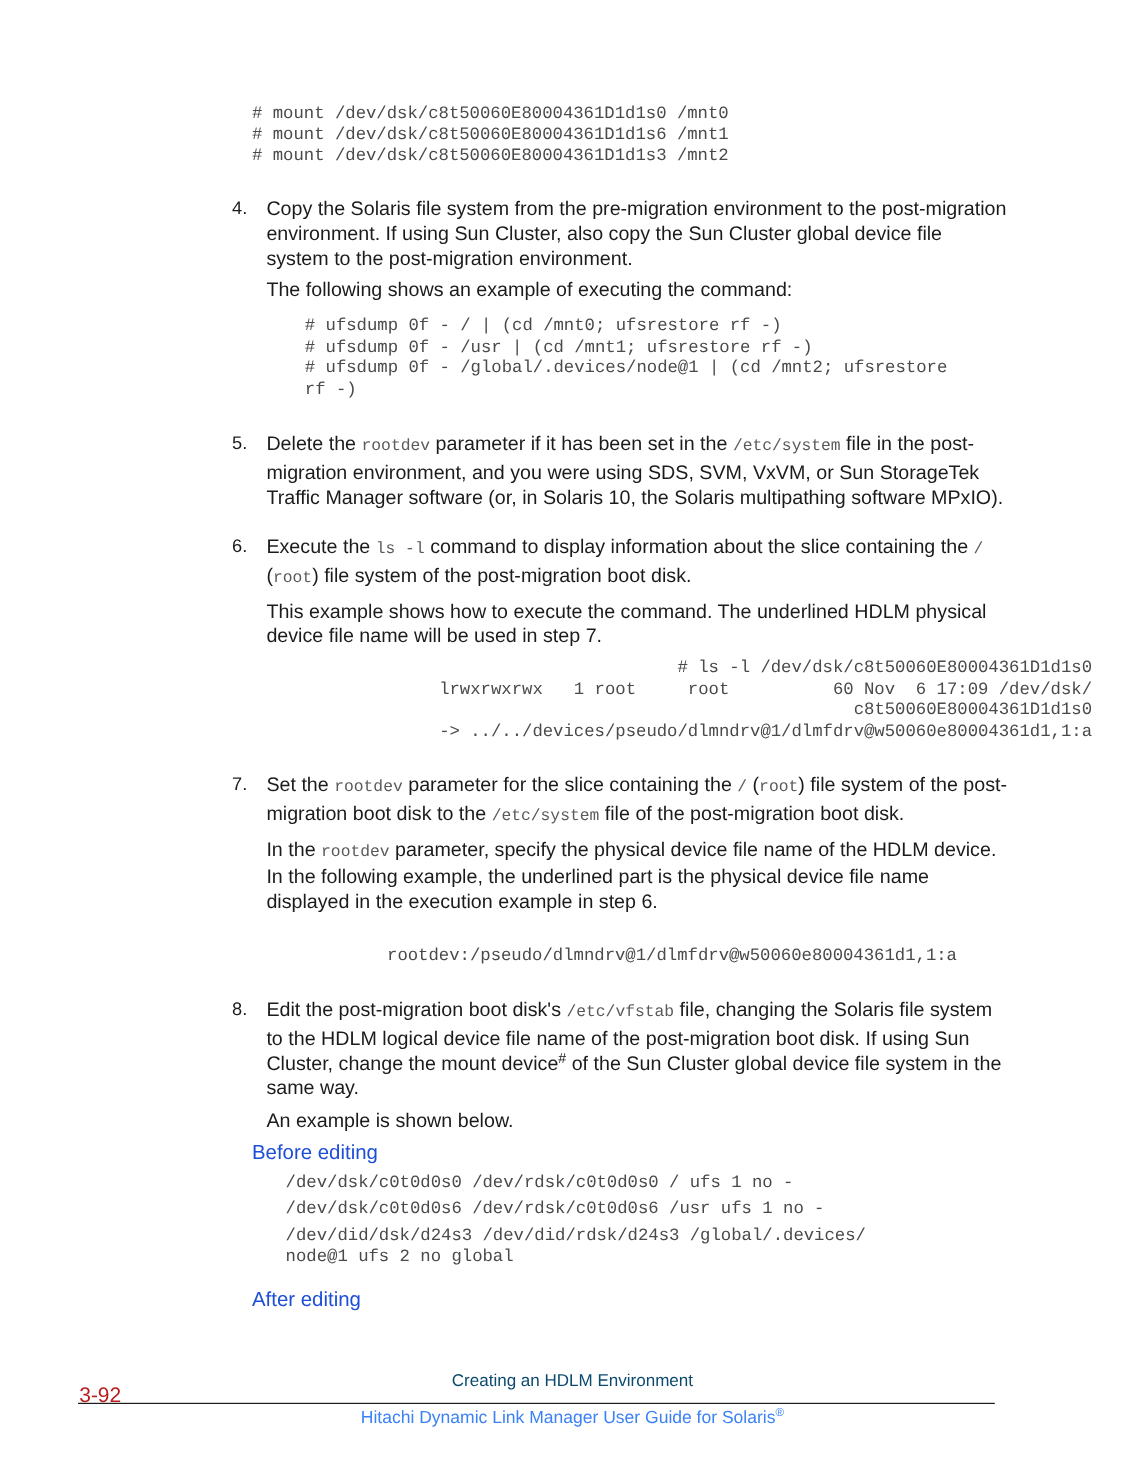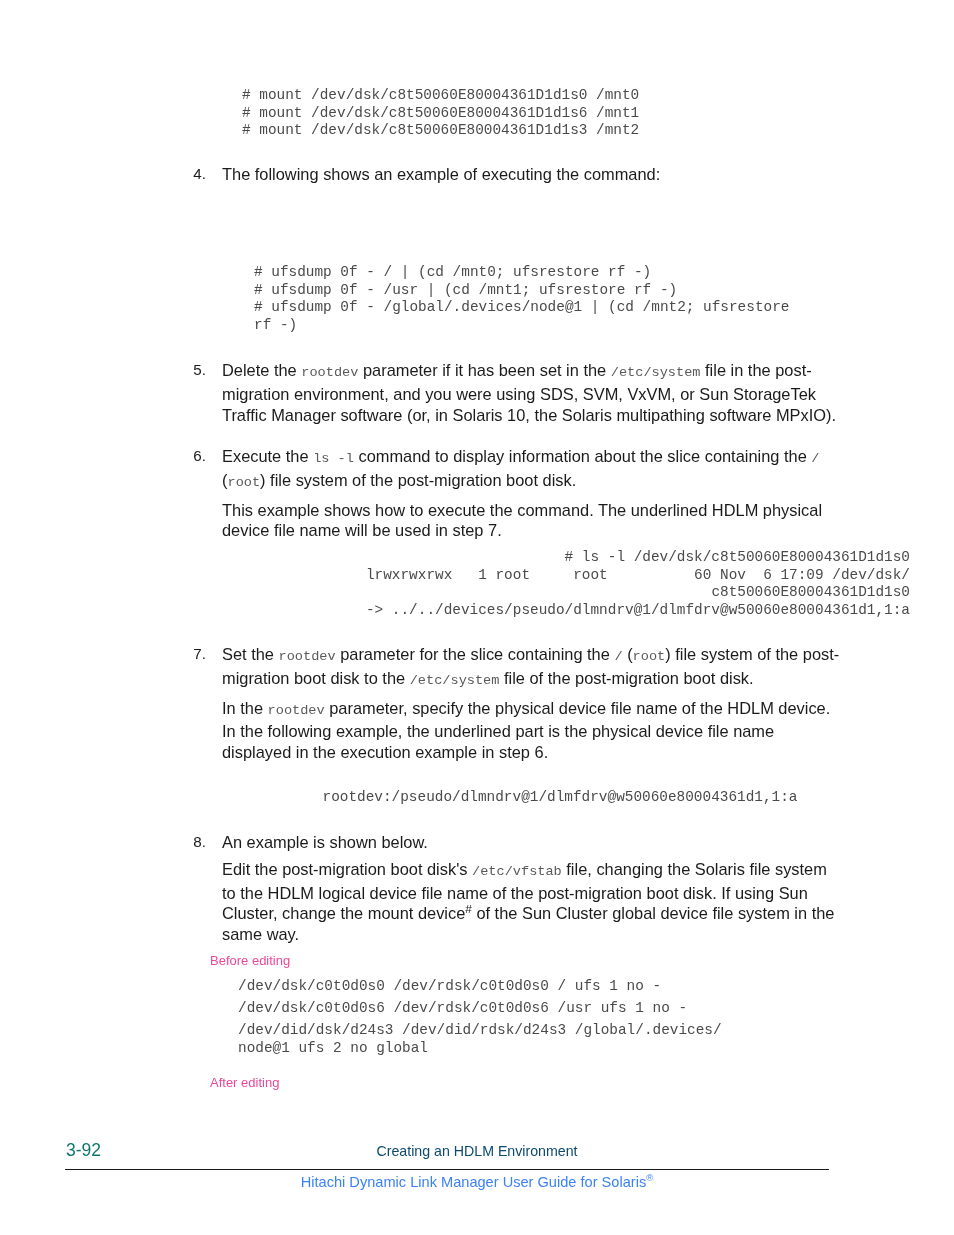--- a/index.html
+++ b/index.html
@@ -54,23 +54,23 @@
   .step-body {
     margin-left: 42px;
   }
   .para {
     font-size: 16.4px;
     line-height: 20.8px;
   }
   .para + .para { margin-top: 6px; }
 
   .sublabel {
-    font-size: 13px;
+    font-size: 17px;
     line-height: 20.8px;
-    color: #ec4899;
+    color: #1d4ed8;
   }
 
   sup.hash {
     font-size: 0.72em;
     vertical-align: super;
     line-height: 0;
   }
   sup.reg {
     font-size: 0.66em;
     vertical-align: super;
@@ -84,23 +84,23 @@
     top: 1140px;
     width: 954px;
   }
   .footer-row {
     position: relative;
     height: 28px;
   }
   .folio {
     position: absolute;
     left: 66px;
-    top: 0;
+    top: 12px;
     font-size: 17.5px;
-    color: #0f766e;
+    color: #b91c1c;
   }
   .running-head {
     position: absolute;
     left: 0;
     top: 3px;
     width: 954px;
     text-align: center;
     font-size: 14.2px;
     color: #0c4a6e;
   }
@@ -120,27 +120,28 @@
     text-align: center;
     font-size: 14.6px;
     color: #3b82f6;
   }
 </style>
 </head>
 <body>
 
 <div id="page">
 
-  <div class="code" style="position:absolute; left:210px; top:87px; width:700px;margin-left:32px;"># mount /dev/dsk/c8t50060E80004361D1d1s0 /mnt0
+  <div class="code" style="position:absolute; left:210px; top:87px; width:700px;"># mount /dev/dsk/c8t50060E80004361D1d1s0 /mnt0
 # mount /dev/dsk/c8t50060E80004361D1d1s6 /mnt1
 # mount /dev/dsk/c8t50060E80004361D1d1s3 /mnt2</div>
 
   <div class="step" style="position:absolute; left:180px; top:164px; width:660px;">
     <div class="step-num">4.</div>
     <div class="step-body">
+      <div class="para">Copy the Solaris file system from the pre-migration environment to the post-migration environment. If using Sun Cluster, also copy the Sun Cluster global device file system to the post-migration environment.</div>
       <div class="para">The following shows an example of executing the command:</div>
     </div>
   </div>
 
   <div class="code" style="position:absolute; left:210px; top:264px; width:700px;margin-left:44px;"># ufsdump 0f - / | (cd /mnt0; ufsrestore rf -)
 # ufsdump 0f - /usr | (cd /mnt1; ufsrestore rf -)
 # ufsdump 0f - /global/.devices/node@1 | (cd /mnt2; ufsrestore
 rf -)</div>
 
   <div class="step" style="position:absolute; left:180px; top:360px; width:665px;">
@@ -169,22 +170,22 @@
       <div class="para"><span>Set the </span><span class="mono">rootdev</span><span> parameter for the slice containing the </span><span class="mono">/</span><span> (</span><span class="mono">root</span><span>) file system of the post-migration boot disk to the </span><span class="mono">/etc/system</span><span> file of the post-migration boot disk.</span></div>
       <div class="para"><span>In the </span><span class="mono">rootdev</span><span> parameter, specify the physical device file name of the HDLM device. In the following example, the underlined part is the physical device file name displayed in the execution example in step 6.</span></div>
     </div>
   </div>
 
   <div class="code" style="position:absolute; left:210px; top:789px; width:700px;text-align:center;">rootdev:/pseudo/dlmndrv@1/dlmfdrv@w50060e80004361d1,1:a</div>
 
   <div class="step" style="position:absolute; left:180px; top:832px; width:665px;">
     <div class="step-num">8.</div>
     <div class="step-body">
+      <div class="para"><span>Edit the post-migration boot disk's </span><span class="mono">/etc/vfstab</span><span> file, changing the Solaris file system to the HDLM logical device file name of the post-migration boot disk. If using Sun Cluster, change the mount device</span><sup class="hash">#</sup><span> of the Sun Cluster global device file system in the same way.</span></div>
       <div class="para">An example is shown below.</div>
-      <div class="para"><span>Edit the post-migration boot disk's </span><span class="mono">/etc/vfstab</span><span> file, changing the Solaris file system to the HDLM logical device file name of the post-migration boot disk. If using Sun Cluster, change the mount device</span><sup class="hash">#</sup><span> of the Sun Cluster global device file system in the same way.</span></div>
     </div>
   </div>
 
   <div class="sublabel" style="position:absolute; left:210px; top:951px;">Before editing</div>
 
   <div class="code" style="position:absolute; left:238px; top:978px; width:680px;">/dev/dsk/c0t0d0s0 /dev/rdsk/c0t0d0s0 / ufs 1 no -</div>
   <div class="code" style="position:absolute; left:238px; top:1000px; width:680px;">/dev/dsk/c0t0d0s6 /dev/rdsk/c0t0d0s6 /usr ufs 1 no -</div>
   <div class="code" style="position:absolute; left:238px; top:1022px; width:680px;">/dev/did/dsk/d24s3 /dev/did/rdsk/d24s3 /global/.devices/
 node@1 ufs 2 no global</div>
 

